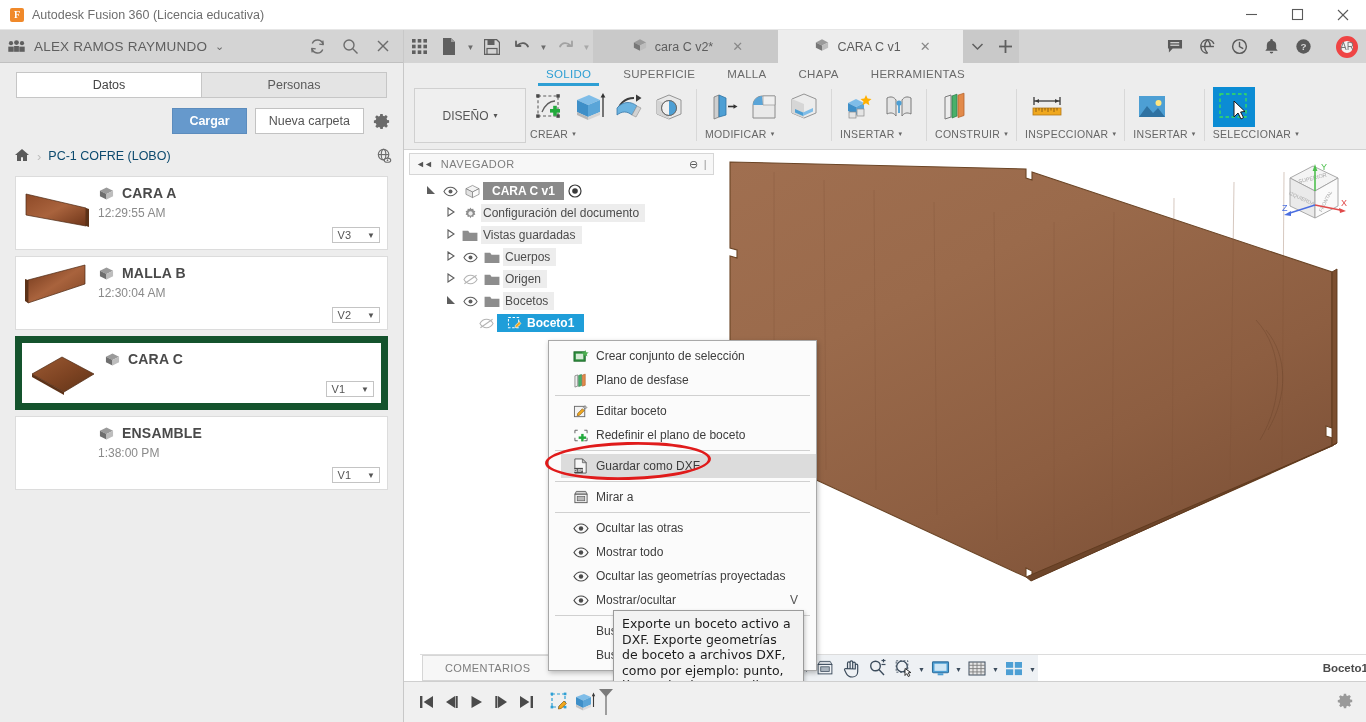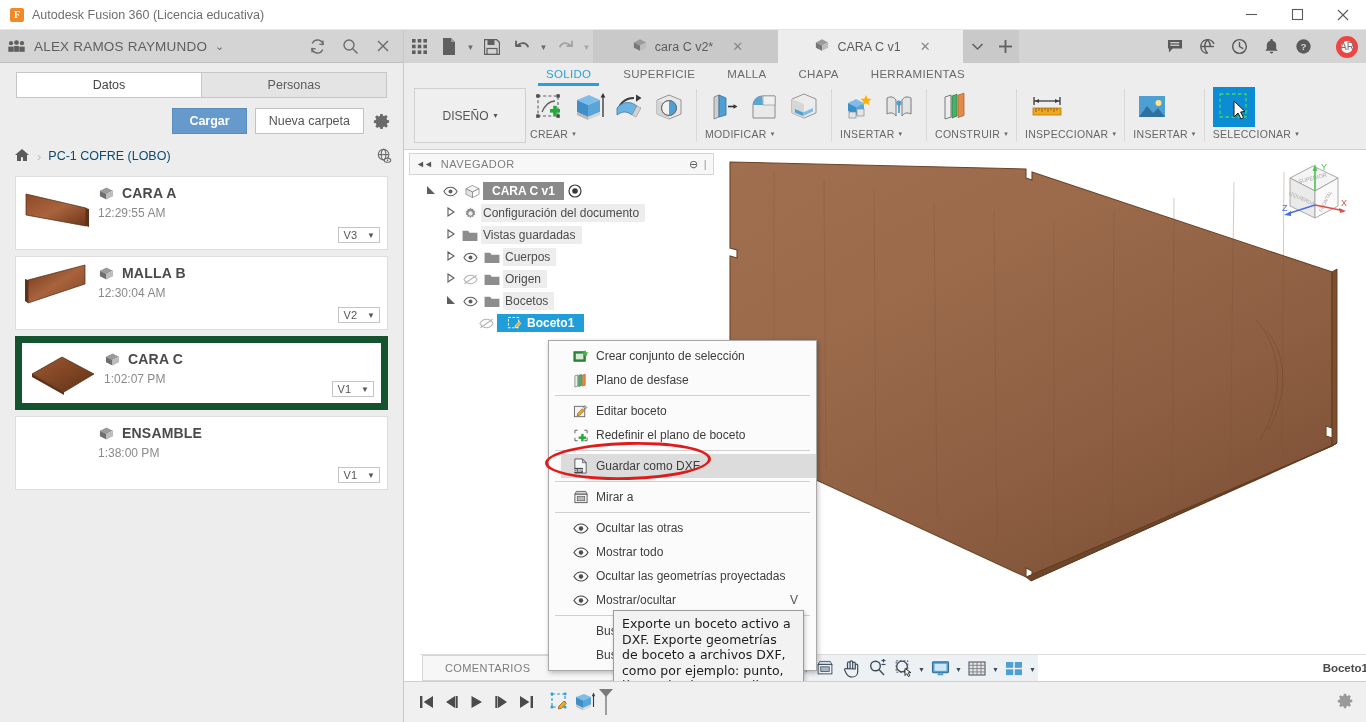--- a/index.html
+++ b/index.html
@@ -85,21 +85,21 @@
   .file-card.selected{ border:7px solid #14532d; }
   .fc-thumb{ width:82px; height:100%; display:flex; align-items:center; justify-content:center; }
   .fc-body{ flex:1; padding-top:8px; position:relative; }
   .fc-titlerow{ display:flex; align-items:center; }
   .fc-cubeicon{ margin-right:7px; display:flex; }
   .fc-title{ font-size:14px; font-weight:bold; color:#4a4a4a; letter-spacing:.2px; }
   .fc-time{ font-size:12px; color:#8a8a8a; margin-top:5px; }
   .fc-version{
     position:absolute; right:7px; bottom:6px; border:1px solid #c4c4c4;
     background:#fff; color:#555; font-size:11px; padding:1px 4px 1px 5px;
-    display:flex; align-items:center; gap:10px; cursor:pointer;
+    display:flex; align-items:center; gap:16px; cursor:pointer;
   }
   .fc-version .vcaret{ font-size:8px; color:#555; }
 
   
   .main{ position:absolute; left:404px; top:0; width:962px; height:722px; }
 
   .qtoolbar{
     position:absolute; left:0; top:30px; width:962px; height:33px;
     background:#d4d4d4; display:flex; align-items:center;
   }
@@ -424,21 +424,20 @@
           <div class="fc-titlerow">
             <span class="fc-cubeicon">
               <svg width="17" height="15" viewBox="0 0 18 16">
                   <polygon points="2,5 9,1.5 16,5 9,8.5" fill="#9a9a9a"></polygon>
                   <polygon points="2,5 9,8.5 9,14.5 2,11" fill="#6f6f6f"></polygon>
                   <polygon points="16,5 9,8.5 9,14.5 16,11" fill="#bdbdbd"></polygon>
                 </svg>
             </span>
             <span class="fc-title">CARA C</span>
           </div>
-          <div class="fc-time">1:02:07 PM</div>
           <div class="fc-version">
             <span>V1</span>
             <span class="vcaret">▼</span>
           </div>
         </div>
       </div>
 
       <div class="file-card">
         <div class="fc-thumb"></div>
         <div class="fc-body">

